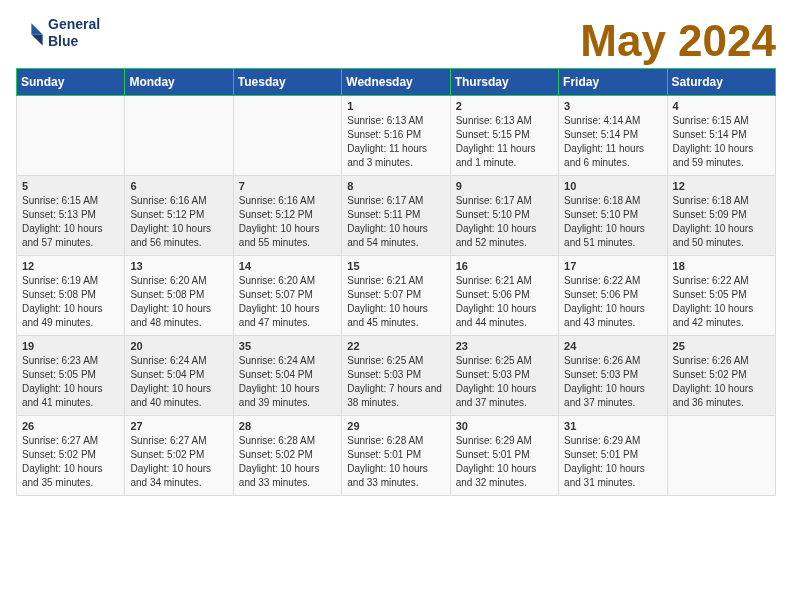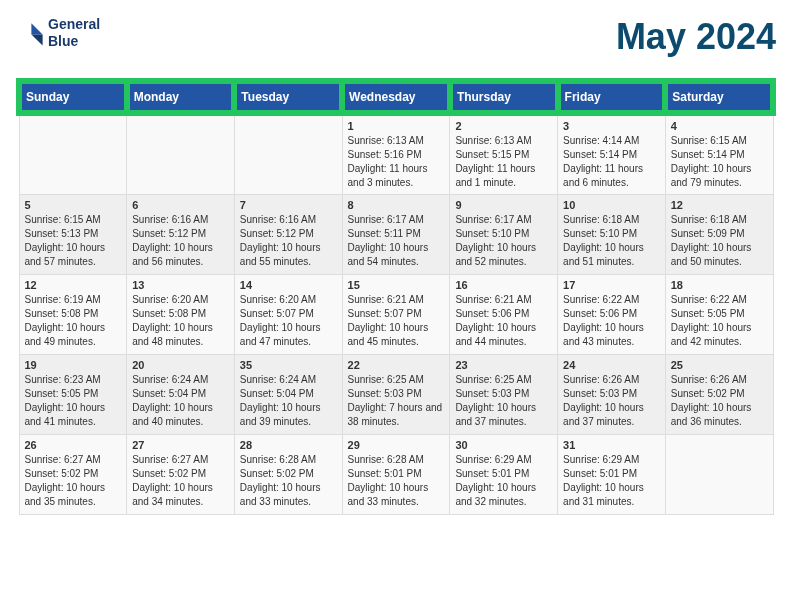--- a/index.html
+++ b/index.html
@@ -7,65 +7,65 @@
       font-family: Arial, sans-serif;
       background: #fff;
       width: 792px;
       min-height: 612px;
       padding: 16px;
     }
     .header {
       display: flex;
       justify-content: space-between;
       align-items: flex-start;
-      margin-bottom: 20px;
+      margin-bottom: 2px;
     }
     .logo {
       display: flex;
       align-items: center;
       gap: 4px;
     }
     .logo-text {
       font-size: 14px;
       font-weight: bold;
       color: #1a3a6b;
       line-height: 1.2;
     }
     .logo-icon {
       width: 28px;
       height: 28px;
     }
     .title-block {
       text-align: right;
     }
     .main-title {
-      font-size: 36px;
-      font-weight: bold;
-      color: #0c4a6e;
+      font-size: 44px;
+      font-weight: bold;
+      color: #a16207;
     }
     .subtitle {
       font-size: 15px;
       color: #333;
       font-weight: normal;
     }
     .calendar {
       width: 100%;
       border-collapse: collapse;
       font-size: 10.5px;
     }
     .calendar thead tr {
       background-color: #2255a4;
       color: #fff;
     }
     .calendar thead th {
       padding: 6px 4px;
       text-align: left;
       font-size: 12px;
       font-weight: bold;
-      border: 6px solid #22c55e;
+      border: 1px solid #22c55e;
     }
     .calendar tbody tr {
       border-bottom: 1px solid #ccc;
     }
     .calendar tbody td {
       vertical-align: top;
       padding: 4px 5px;
       border: 1px solid #ddd;
       height: 80px;
       width: 108px;
@@ -137,21 +137,21 @@
         <td>
           <span class="day-num">2</span>
           <div class="day-info"><span>Sunrise: 6:13 AM</span><br><span>Sunset: 5:15 PM</span><br><span>Daylight: 11 hours and 1 minute.</span></div>
         </td>
         <td>
           <span class="day-num">3</span>
           <div class="day-info"><span>Sunrise: 4:14 AM</span><br><span>Sunset: 5:14 PM</span><br><span>Daylight: 11 hours and 6 minutes.</span></div>
         </td>
         <td>
           <span class="day-num">4</span>
-          <div class="day-info"><span>Sunrise: 6:15 AM</span><br><span>Sunset: 5:14 PM</span><br><span>Daylight: 10 hours and 79 minutes.</span></div>
+          <div class="day-info"><span>Sunrise: 6:15 AM</span><br><span>Sunset: 5:14 PM</span><br><span>Daylight: 10 hours and 59 minutes.</span></div>
         </td>
       </tr>
       <tr>
         <td>
           <span class="day-num">5</span>
           <div class="day-info"><span>Sunrise: 6:15 AM</span><br><span>Sunset: 5:13 PM</span><br><span>Daylight: 10 hours and 57 minutes.</span></div>
         </td>
         <td>
           <span class="day-num">6</span>
           <div class="day-info"><span>Sunrise: 6:16 AM</span><br><span>Sunset: 5:12 PM</span><br><span>Daylight: 10 hours and 56 minutes.</span></div>

